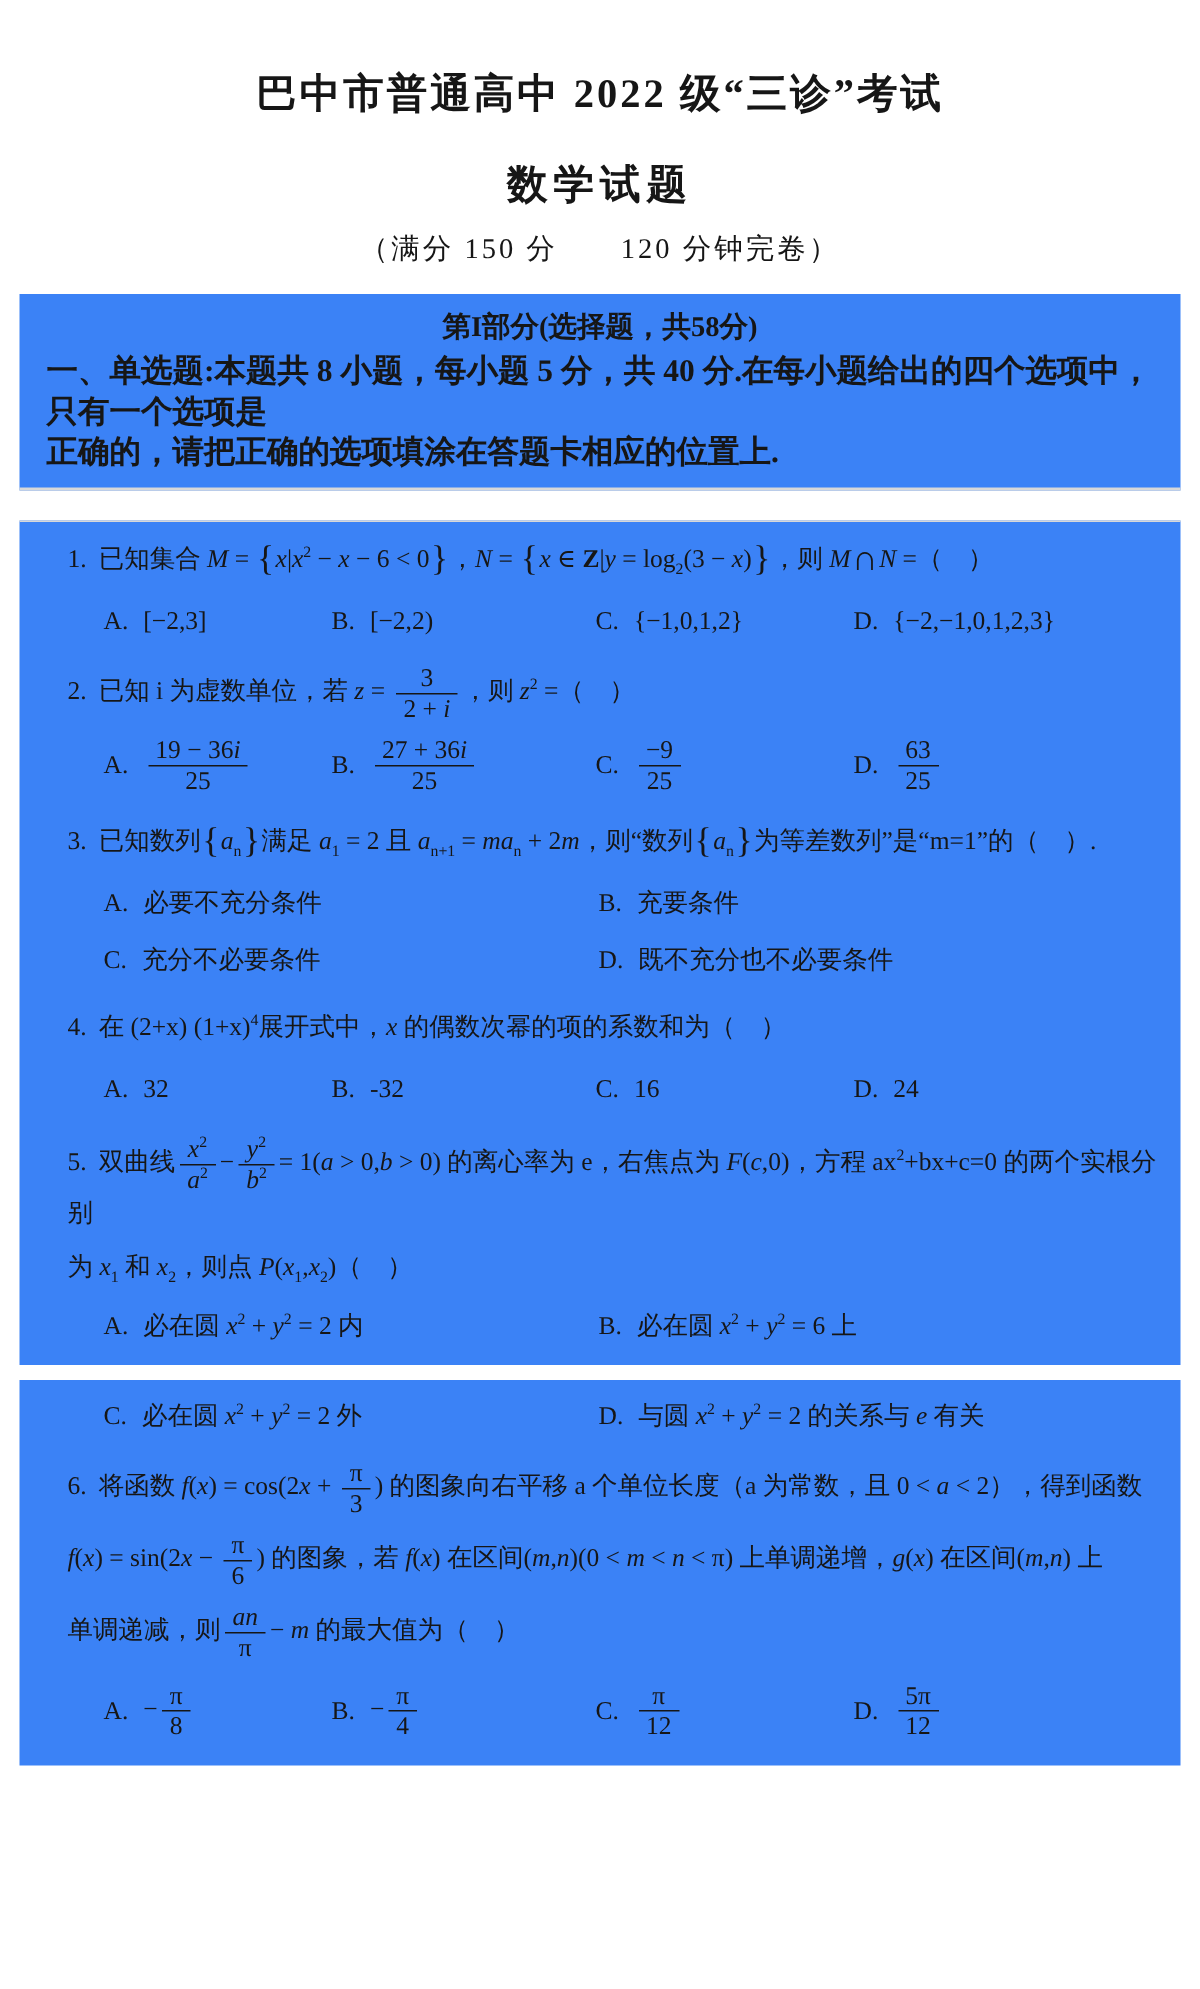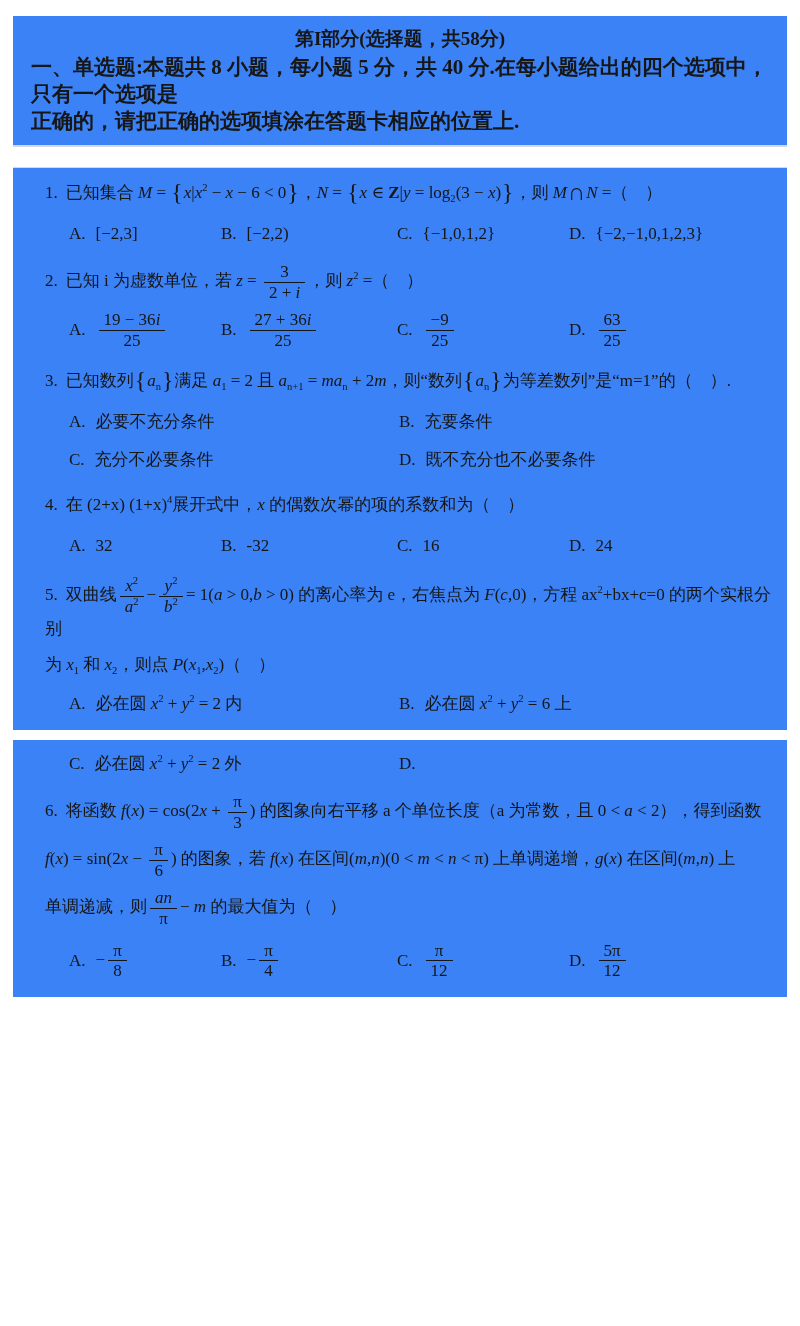--- a/index.html
+++ b/index.html
@@ -40,20 +40,25 @@
   .frac .fn{display:block;border-bottom:1.4px solid #161616;padding:0 5px;}
   .frac .fd{display:block;padding:0 5px;}.mt8{margin-top:8px;}.mt10{margin-top:10px;}
   .mt12{margin-top:12px;}.mt14{margin-top:14px;}.mt16{margin-top:16px;}
   .mt18{margin-top:18px;}.mt20{margin-top:20px;}
 </style>
 </head>
 <body>
 
 <div class="page">
 
+  <div class="exam-header">
+    <div class="title">巴中市普通高中 2022 级“三诊”考试</div>
+    <div class="subject">数学试题</div>
+    <div class="score-note">（满分 150 分　　120 分钟完卷）</div>
+  </div>
 
   <div class="block blockA">
     <div class="sec-header">第I部分(选择题，共58分)</div>
     <div class="instr">一、单选题:本题共 8 小题，每小题 5 分，共 40 分.在每小题给出的四个选项中，只有一个选项是</div>
     <div class="instr">正确的，请把正确的选项填涂在答题卡相应的位置上.</div>
   </div>
 
   <div class="block blockB">
 
     <div class="q">
@@ -176,20 +181,21 @@
 
   <div class="block blockC">
     <div class="q">
       <div class="opts c2">
         <div class="opt">
             <span class="ol">C.</span>
             <span><span class="m-t">必在圆 </span><span class="m-i">x</span><sup>2</sup><span class="m-t"> + </span><span class="m-i">y</span><sup>2</sup><span class="m-t"> = 2 外</span></span>
           </div>
         <div class="opt">
             <span class="ol">D.</span>
+            <span><span class="m-t">与圆 </span><span class="m-i">x</span><sup>2</sup><span class="m-t"> + </span><span class="m-i">y</span><sup>2</sup><span class="m-t"> = 2 的关系与 </span><span class="m-i">e</span><span class="m-t"> 有关</span></span>
           </div>
       </div>
     </div>
 
     <div class="q">
       <div class="qline mt16">
         <span class="qnum">6.</span><span><span class="m-t">将函数 </span><span class="m-i">f</span><span class="m-t">(</span><span class="m-i">x</span><span class="m-t">) = cos(2</span><span class="m-i">x</span><span class="m-t"> + </span><span class="frac"><span class="fn"><span class="m-t">π</span></span><span class="fd"><span class="m-t">3</span></span></span><span class="m-t">) 的图象向右平移 a 个单位长度（a 为常数，且 0 &lt; </span><span class="m-i">a</span><span class="m-t"> &lt; 2），得到函数</span></span>
       </div>
       <div class="qline mt8">
         <span><span class="m-i">f</span><span class="m-t">(</span><span class="m-i">x</span><span class="m-t">) = sin(2</span><span class="m-i">x</span><span class="m-t"> − </span><span class="frac"><span class="fn"><span class="m-t">π</span></span><span class="fd"><span class="m-t">6</span></span></span><span class="m-t">) 的图象，若 </span><span class="m-i">f</span><span class="m-t">(</span><span class="m-i">x</span><span class="m-t">) 在区间(</span><span class="m-i">m</span><span class="m-t">,</span><span class="m-i">n</span><span class="m-t">)(0 &lt; </span><span class="m-i">m</span><span class="m-t"> &lt; </span><span class="m-i">n</span><span class="m-t"> &lt; π) 上单调递增，</span><span class="m-i">g</span><span class="m-t">(</span><span class="m-i">x</span><span class="m-t">) 在区间(</span><span class="m-i">m</span><span class="m-t">,</span><span class="m-i">n</span><span class="m-t">) 上</span></span>

